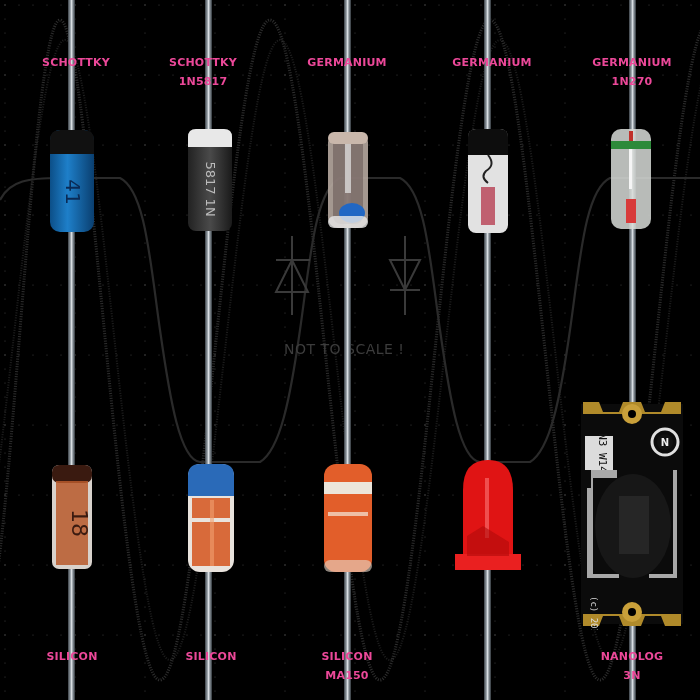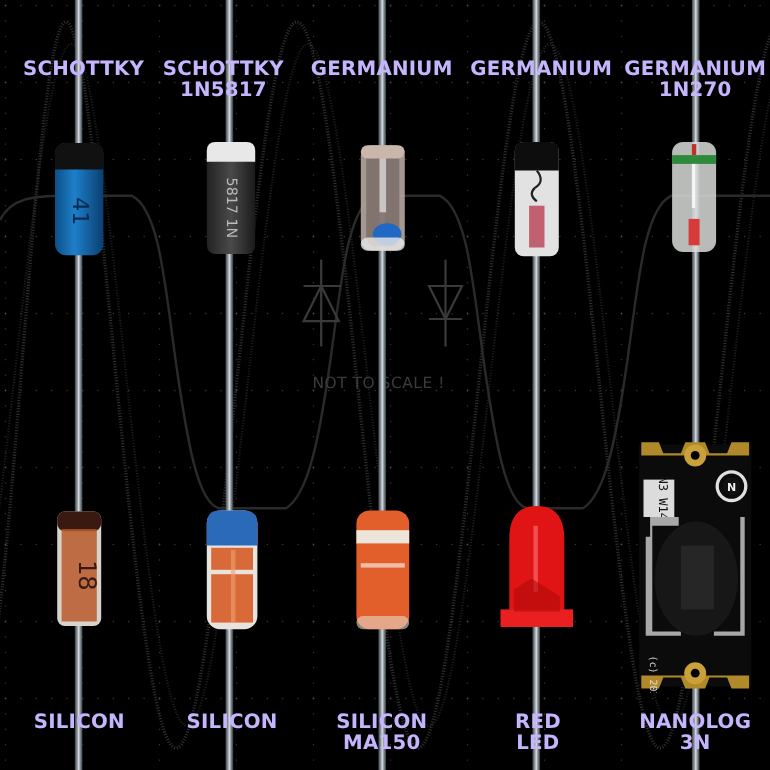--- a/index.html
+++ b/index.html
@@ -1,19 +1,19 @@
 <!DOCTYPE html>
 <html><head>
 <meta charset="utf-8">
 <style>
   html,body{margin:0;padding:0;background:#000;}
   #stage{position:relative;width:700px;height:700px;background:#000;overflow:hidden;font-family:"DejaVu Sans","Liberation Sans",sans-serif;}
   svg.bg{position:absolute;left:0;top:0;}
   .wire{position:absolute;top:0;width:7px;height:700px;background:linear-gradient(90deg,#3a4046 0%,#9aa3aa 35%,#d9dee2 50%,#8b949b 70%,#2f353a 100%);}
-  .label{position:absolute;width:140px;text-align:center;color:#c4b5fd;font-weight:bold;font-size:18px;line-height:19px;letter-spacing:0.2px;}
+  .label{position:absolute;width:140px;text-align:center;color:#ec4899;font-weight:bold;font-size:11px;line-height:19px;letter-spacing:0.2px;}
   .label span{display:block;}
   .comp{position:absolute;}
   .nts{position:absolute;left:284px;top:341px;color:#3c3c3c;font-size:14px;letter-spacing:0.5px;}
 </style>
 </head>
 <body>
 
 <div id="stage">
 
   <svg class="bg" width="700" height="700">
@@ -78,24 +78,20 @@
   <div class="label" style="left:2px;top:647px">
     <span>SILICON</span>
   </div>
   <div class="label" style="left:141px;top:647px">
     <span>SILICON</span>
   </div>
   <div class="label" style="left:277px;top:647px">
     <span>SILICON</span>
     <span>MA150</span>
   </div>
-  <div class="label" style="left:419px;top:647px">
-    <span>RED</span>
-    <span>LED</span>
-  </div>
   <div class="label" style="left:562px;top:647px">
     <span>NANOLOG</span>
     <span>3N</span>
   </div>
 
   <svg class="comp" style="left:48px;top:128px" width="48" height="106">
     <defs>
       <linearGradient id="blueG" x1="0" x2="1">
         <stop offset="0" stop-color="#0c4f88"></stop>
           <stop offset="0.4" stop-color="#1e7fc9"></stop>

